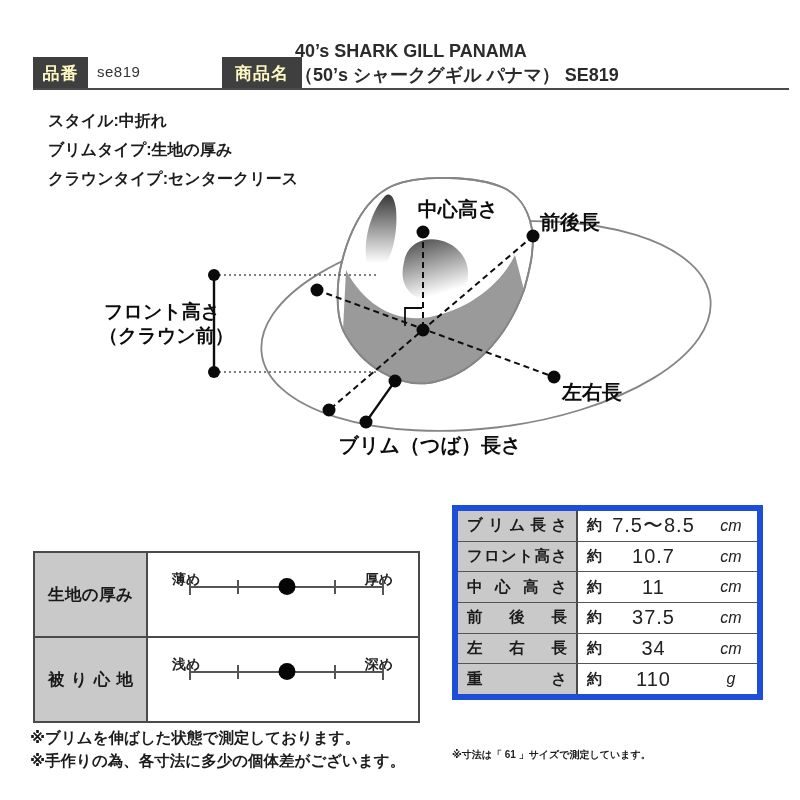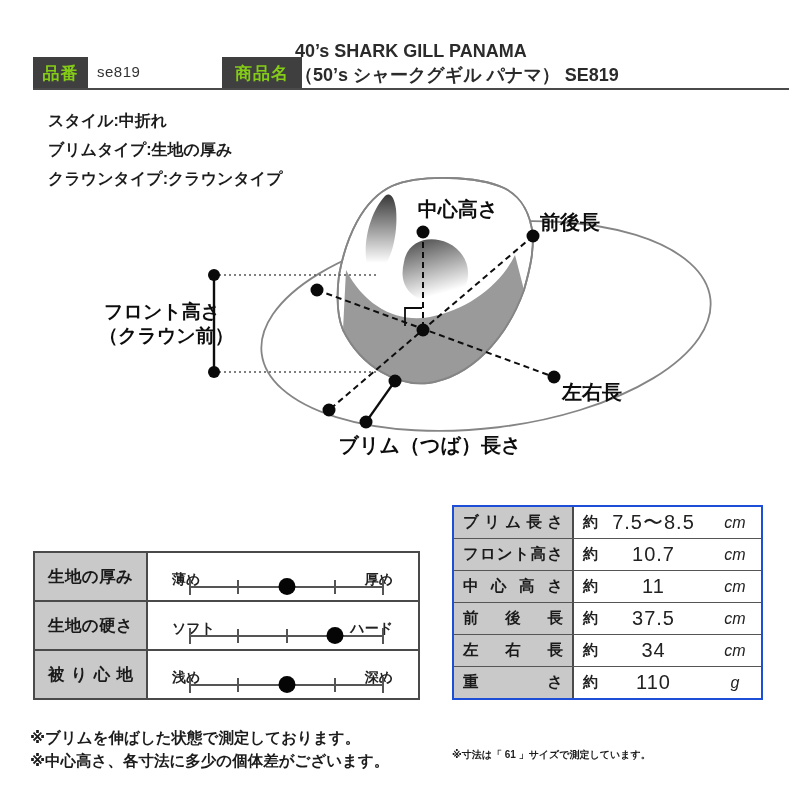--- a/index.html
+++ b/index.html
@@ -7,21 +7,21 @@
   body {
     font-family:"Liberation Sans","DejaVu Sans",sans-serif;
     color:#1c1c1c;
     width:800px; height:800px;
   }
   .page { position:relative; width:800px; height:800px; background:#ffffff; overflow:hidden; }
 
   
   .tag-box {
     position:absolute; top:57px; height:33px;
-    background:#3f3f3f; color:#84cc16;
+    background:#3f3f3f; color:#fef9c3;
     font-size:17px; font-weight:bold;
     display:flex; align-items:center; justify-content:center;
     letter-spacing:1px;
   }
   .tag-box.code { left:33px; width:55px; }
   .tag-box.name { left:222px; width:80px; }
   .code-value {
     position:absolute; left:97px; top:63px;
     font-size:15px; color:#333; letter-spacing:0.5px;
   }
@@ -44,21 +44,21 @@
 
   
   svg.diagram { position:absolute; left:0; top:0; width:800px; height:800px; }
   svg.diagram text {
     font-family:"Liberation Sans","DejaVu Sans",sans-serif;
     font-weight:bold; fill:#0d0d0d;
   }
 
   
   .fabric-table {
-    position:absolute; left:33px; top:551px; width:387px; height:149px;
+    position:absolute; left:33px; top:551px; width:387px; height:172px;
     border:2px solid #4a4a4a; display:flex; flex-direction:column; background:#fff;
   }
   .fabric-row { flex:1; display:flex; border-top:2px solid #4a4a4a; }
   .fabric-row:first-child { border-top:none; }
   .fabric-label {
     width:113px; background:#c9c9c9; border-right:2px solid #4a4a4a;
     display:flex; align-items:center; padding:0 13px;
     font-size:16.5px; font-weight:bold; color:#1a1a1a;
   }
   .fabric-label span { width:100%; text-align:justify; text-align-last:justify; }
@@ -75,21 +75,21 @@
   }
   .tick.end { top:-7px; height:16px; }
   .dot {
     position:absolute; top:-8px; width:17px; height:17px; border-radius:50%;
     background:#050505; transform:translateX(-50%);
   }
 
   
   .meas-table {
     position:absolute; left:452px; top:505px; width:311px; height:195px;
-    border:2px solid #1d4ed8; display:flex; flex-direction:column; background:#fff;
+    border:6px solid #1d4ed8; display:flex; flex-direction:column; background:#fff;
   }
   .meas-row { flex:1; display:flex; border-top:1px solid #555; }
   .meas-row:first-child { border-top:none; }
   .meas-label {
     width:120px; background:#c9c9c9; border-right:2px solid #4a4a4a;
     display:flex; align-items:center; padding:0 9px;
     font-size:15.5px; font-weight:bold; color:#1a1a1a;
   }
   .meas-label span { width:100%; text-align:justify; text-align-last:justify; }
   .meas-value-area { flex:1; display:flex; align-items:center; }
@@ -124,21 +124,21 @@
   </div>
   <div class="product-name">
     <div>40’s SHARK GILL PANAMA</div>
     <div>（50’s シャークグギル パナマ） SE819</div>
   </div>
   <div class="header-rule"></div>
 
   <div class="specs">
     <div>スタイル:中折れ</div>
     <div>ブリムタイプ:生地の厚み</div>
-    <div>クラウンタイプ:クラウンタイプ</div>
+    <div>クラウンタイプ:センタークリース</div>
   </div>
 
   <svg class="diagram" viewBox="0 0 800 800">
     <defs>
       <linearGradient id="dentGrad1" x1="0" y1="0" x2="0" y2="1">
         <stop offset="0" stop-color="#383838"></stop>
         <stop offset="0.9" stop-color="#ffffff"></stop>
       </linearGradient>
       <linearGradient id="dentGrad2" x1="0.15" y1="0" x2="0.45" y2="1">
         <stop offset="0" stop-color="#4d4d4d"></stop>
@@ -209,37 +209,20 @@
           <div class="tick end" style="left:0%"></div>
           <div class="tick" style="left:25%"></div>
           <div class="tick" style="left:50%"></div>
           <div class="tick" style="left:75%"></div>
           <div class="tick end" style="left:100%"></div>
           <div class="dot" style="left: 50%;"></div>
         </div>
       </div>
     </div>
 
-    <div class="fabric-row">
-      <div class="fabric-label">
-        <span>生地の硬さ</span>
-      </div>
-      <div class="fabric-slider">
-        <span class="mini-label min">ソフト</span>
-        <span class="mini-label max">ハード</span>
-        <div class="track">
-          <div class="tick end" style="left:0%"></div>
-          <div class="tick" style="left:25%"></div>
-          <div class="tick" style="left:50%"></div>
-          <div class="tick" style="left:75%"></div>
-          <div class="tick end" style="left:100%"></div>
-          <div class="dot" style="left: 75%;"></div>
-        </div>
-      </div>
-    </div>
 
     <div class="fabric-row">
       <div class="fabric-label">
         <span>被り心地</span>
       </div>
       <div class="fabric-slider">
         <span class="mini-label min">浅め</span>
         <span class="mini-label max">深め</span>
         <div class="track">
           <div class="tick end" style="left:0%"></div>
@@ -319,17 +302,17 @@
         <span class="meas-approx">約</span>
         <span class="meas-value">110</span>
         <span class="meas-unit">g</span>
       </div>
     </div>
 
   </div>
 
   <div class="footnotes-left">
     <div>※ブリムを伸ばした状態で測定しております。</div>
-    <div>※中心高さ、各寸法に多少の個体差がございます。</div>
+    <div>※手作りの為、各寸法に多少の個体差がございます。</div>
   </div>
   <div class="footnote-right">※寸法は「 61 」サイズで測定しています。</div>
 
 </div>
 
 </body></html>

